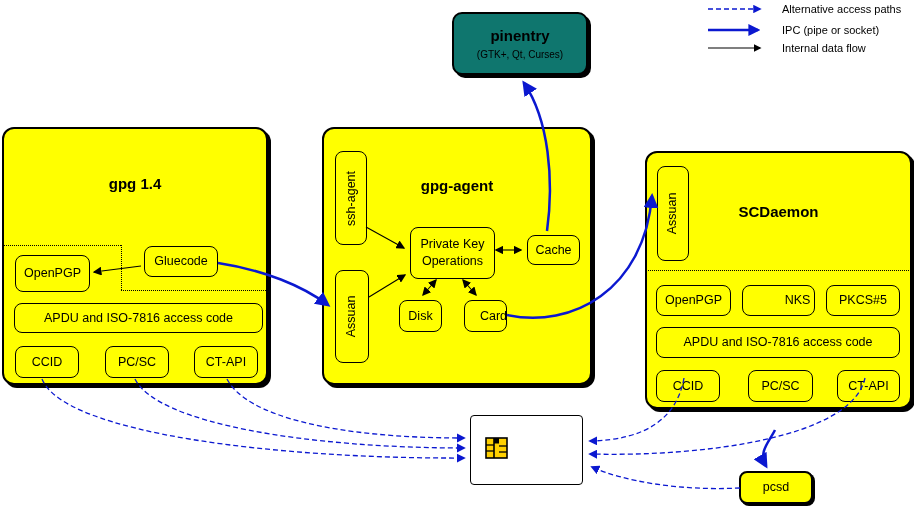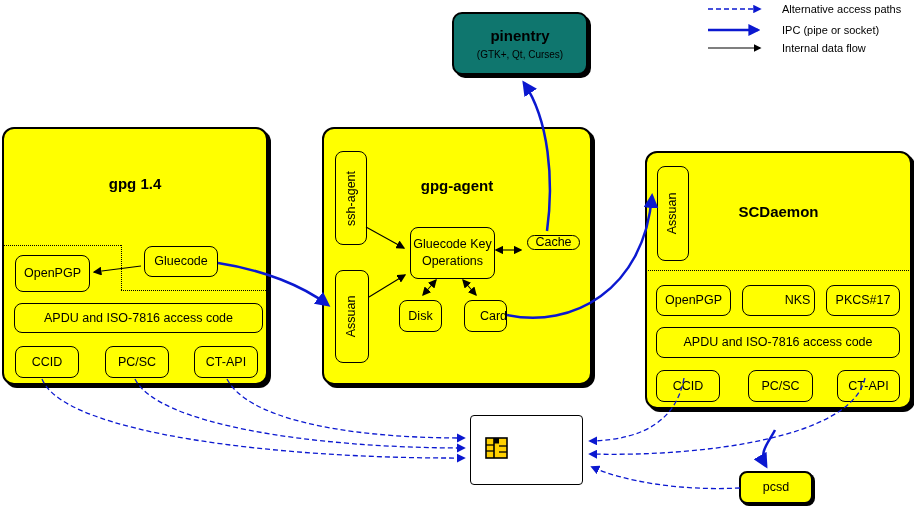--- a/index.html
+++ b/index.html
@@ -124,24 +124,24 @@
         <span>CT-API</span>
       </div>
     </div>
 
     <div class="bigbox" style="left:322px; top:127px; width:270px; height:258px;">
       <div class="bigtitle" style="top:48px;">gpg-agent</div>
       <div class="node vnode" style="left:11px; top:22px; width:32px; height:94px;">
         <span>ssh-agent</span>
       </div>
       <div class="node" style="left:86px; top:98px; width:85px; height:52px; flex-direction:column;">
-        <span>Gluecode Key</span>
+        <span>Private Key</span>
         <span>Operations</span>
       </div>
-      <div class="node" style="left:203px; top:106px; width:53px; height:15px;">
+      <div class="node" style="left:203px; top:106px; width:53px; height:30px;">
         <span>Cache</span>
       </div>
       <div class="node vnode" style="left:11px; top:141px; width:34px; height:93px;">
         <span>Assuan</span>
       </div>
       <div class="node" style="left:75px; top:171px; width:43px; height:32px;text-align:center;">
         <span>Disk</span>
       </div>
       <div class="node" style="left:140px; top:171px; width:43px; height:32px;padding-left:16px;">
         <span>Card</span>
@@ -154,21 +154,21 @@
         <span>Assuan</span>
       </div>
       <div class="dotted-h" style="left:1px; top:117px; width:261px;"></div>
       <div class="node" style="left:9px; top:132px; width:75px; height:31px;">
         <span>OpenPGP</span>
       </div>
       <div class="node" style="left:95px; top:132px; width:73px; height:31px;padding-left:38px;">
         <span>NKS</span>
       </div>
       <div class="node" style="left:179px; top:132px; width:74px; height:31px;">
-        <span>PKCS#17</span>
+        <span>PKCS#5</span>
       </div>
       <div class="node" style="left:9px; top:174px; width:244px; height:31px;">
         <span>APDU and ISO-7816 access code</span>
       </div>
       <div class="node" style="left:9px; top:217px; width:64px; height:32px;">
         <span>CCID</span>
       </div>
       <div class="node" style="left:101px; top:217px; width:65px; height:32px;">
         <span>PC/SC</span>
       </div>

